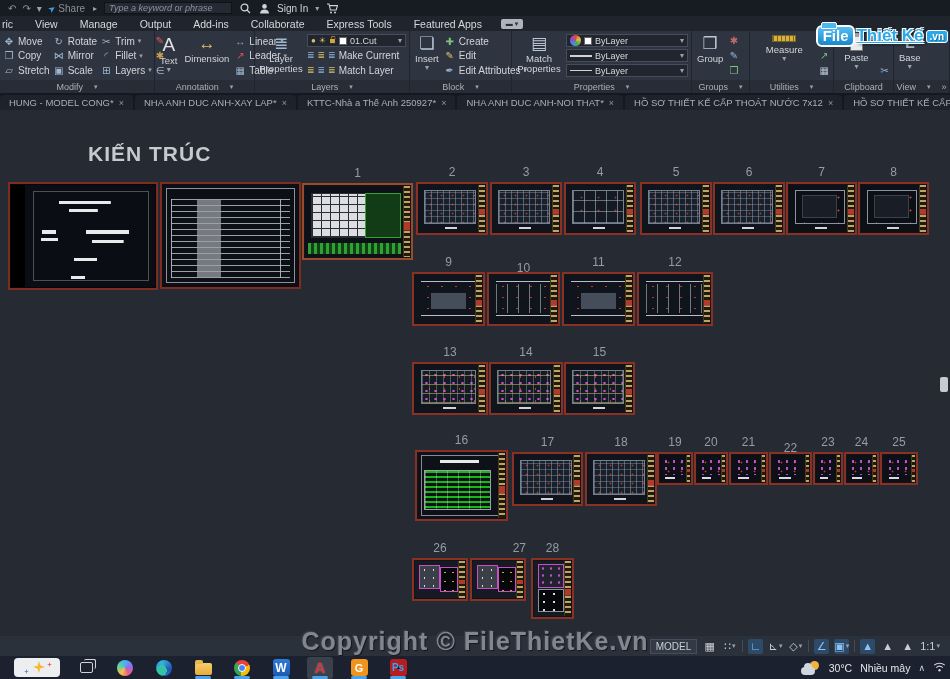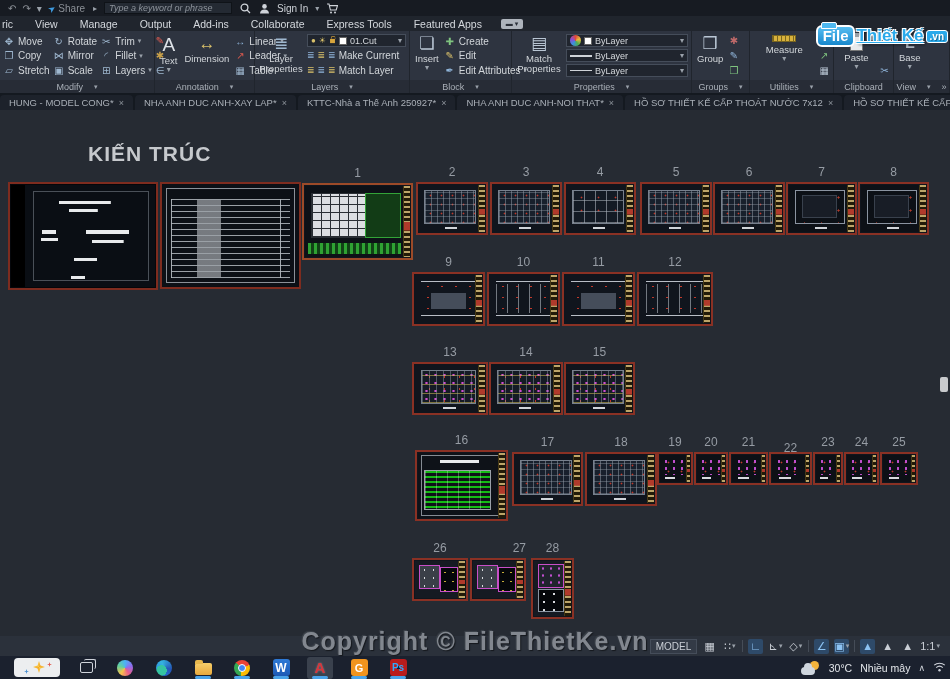--- a/index.html
+++ b/index.html
@@ -646,21 +646,21 @@
       <div class="sheet-num" style="left: 858px; top: 55px; width: 71px;">8</div>
       <div class="sheet k-elev" style="left: 412px; top: 162px; width: 73px; height: 54px;">
         <div class="body"></div>
         <div class="strip"></div>
       </div>
       <div class="sheet-num" style="left: 412px; top: 145px; width: 73px;">9</div>
       <div class="sheet k-elev2" style="left: 487px; top: 162px; width: 73px; height: 54px;">
         <div class="body"></div>
         <div class="strip"></div>
       </div>
-      <div class="sheet-num" style="left: 487px; top: 145px; width: 73px;">10</div>
+      <div class="sheet-num" style="left: 487px; top: 151px; width: 73px;">10</div>
       <div class="sheet k-elev" style="left: 562px; top: 162px; width: 73px; height: 54px;">
         <div class="body"></div>
         <div class="strip"></div>
       </div>
       <div class="sheet-num" style="left: 562px; top: 145px; width: 73px;">11</div>
       <div class="sheet k-elev2" style="left: 637px; top: 162px; width: 76px; height: 54px;">
         <div class="body"></div>
         <div class="strip"></div>
       </div>
       <div class="sheet-num" style="left: 637px; top: 145px; width: 76px;">12</div>

